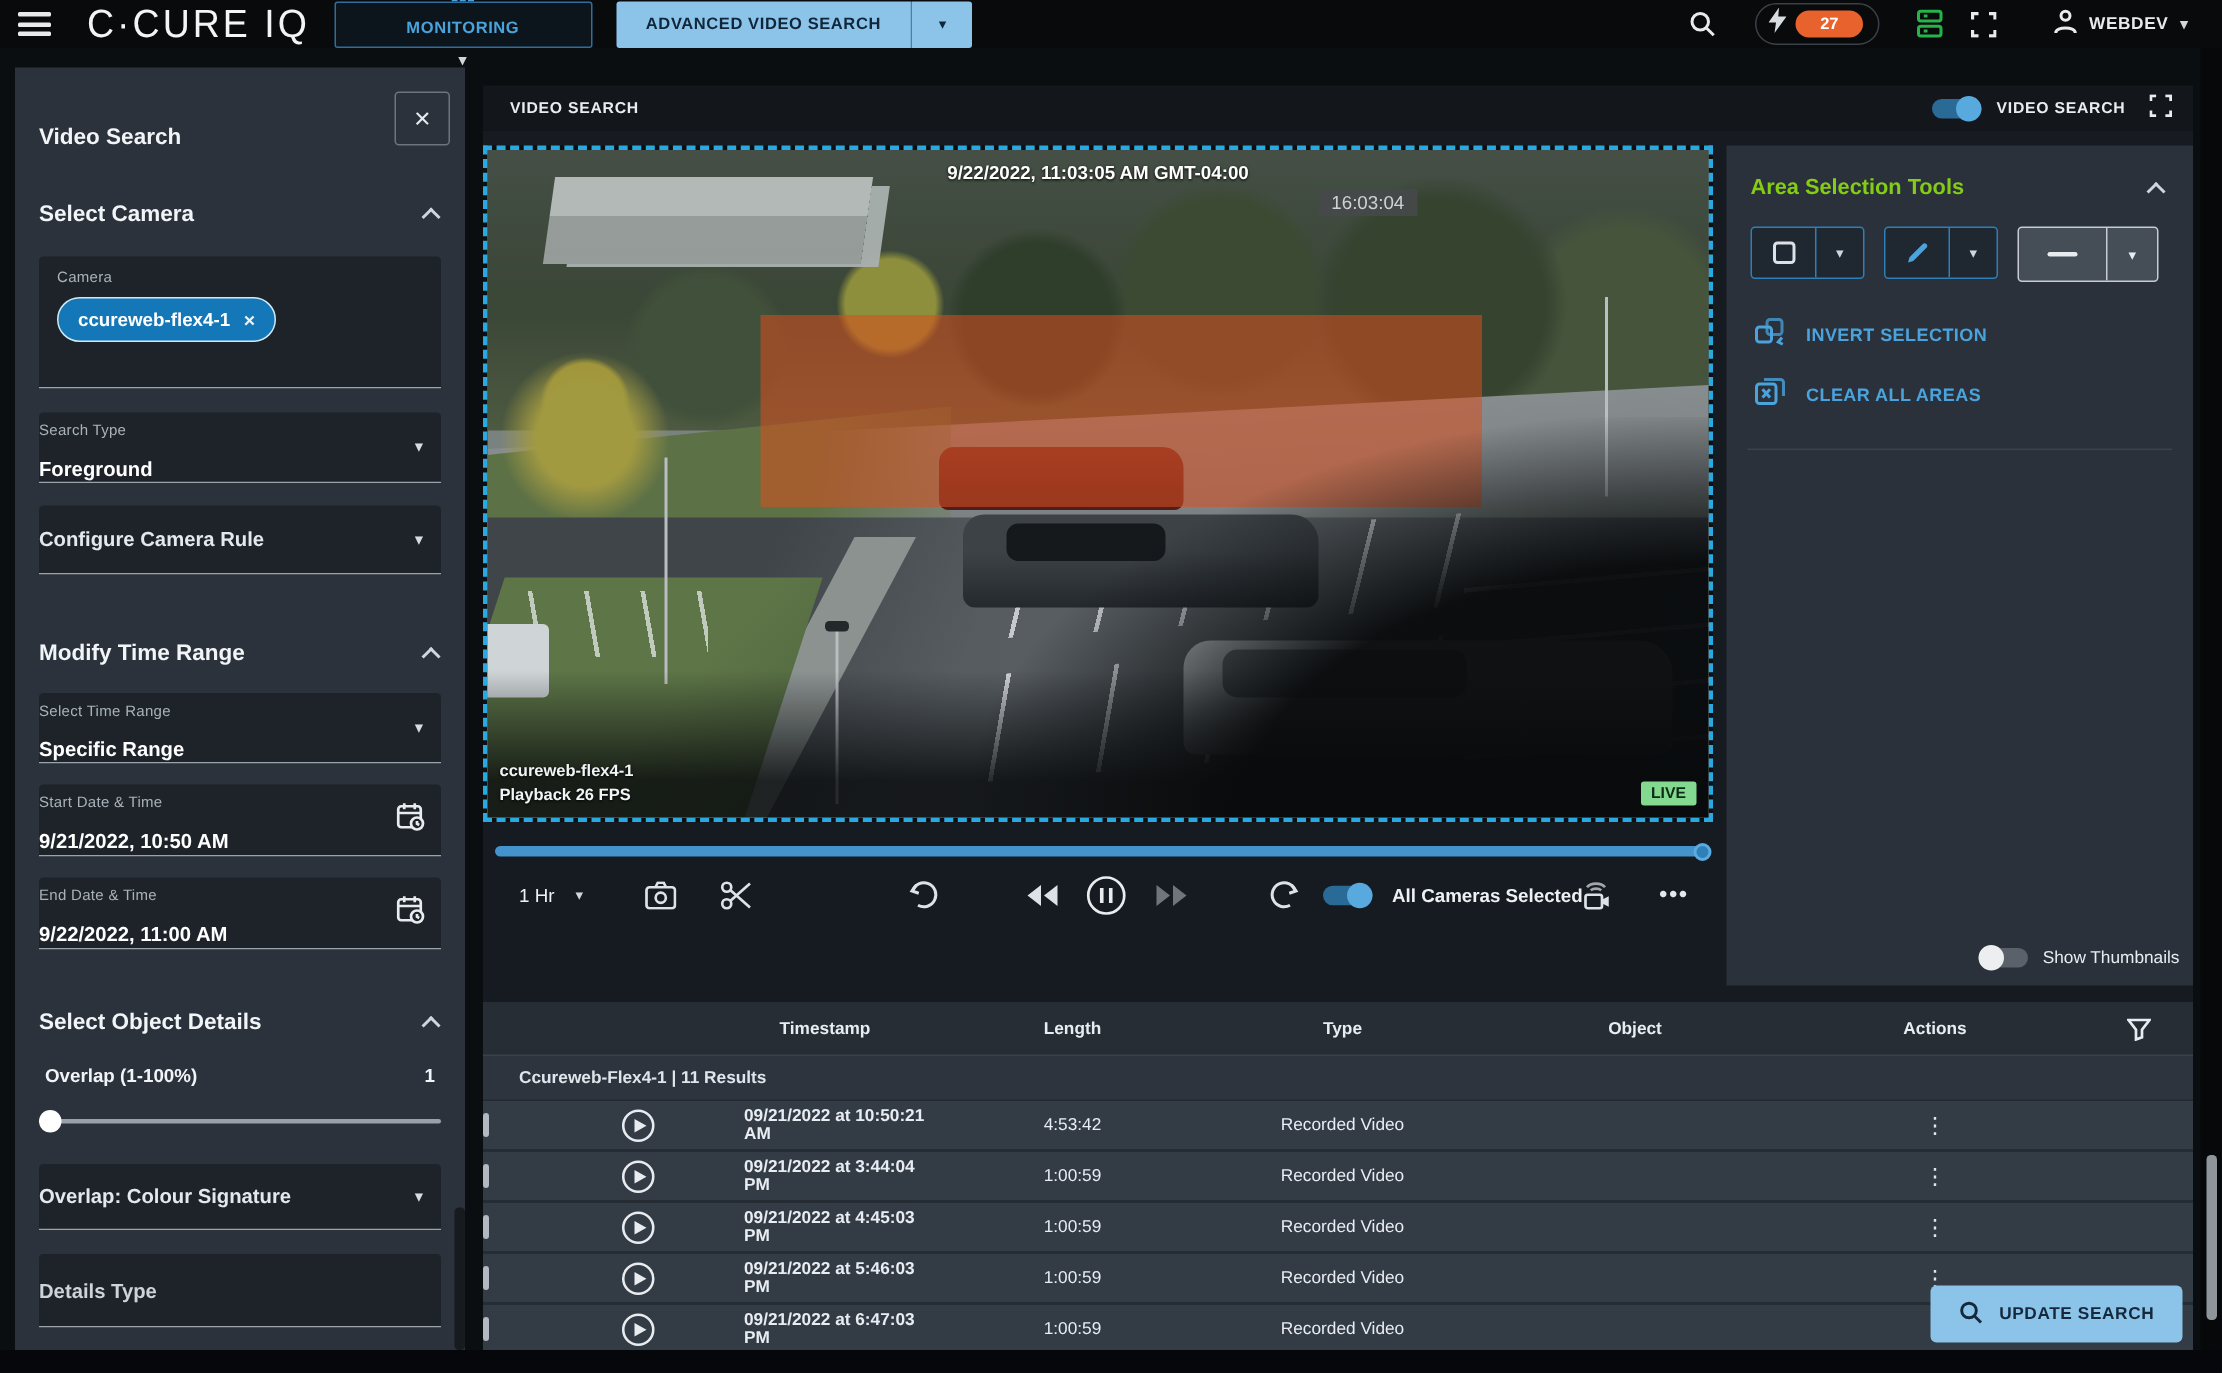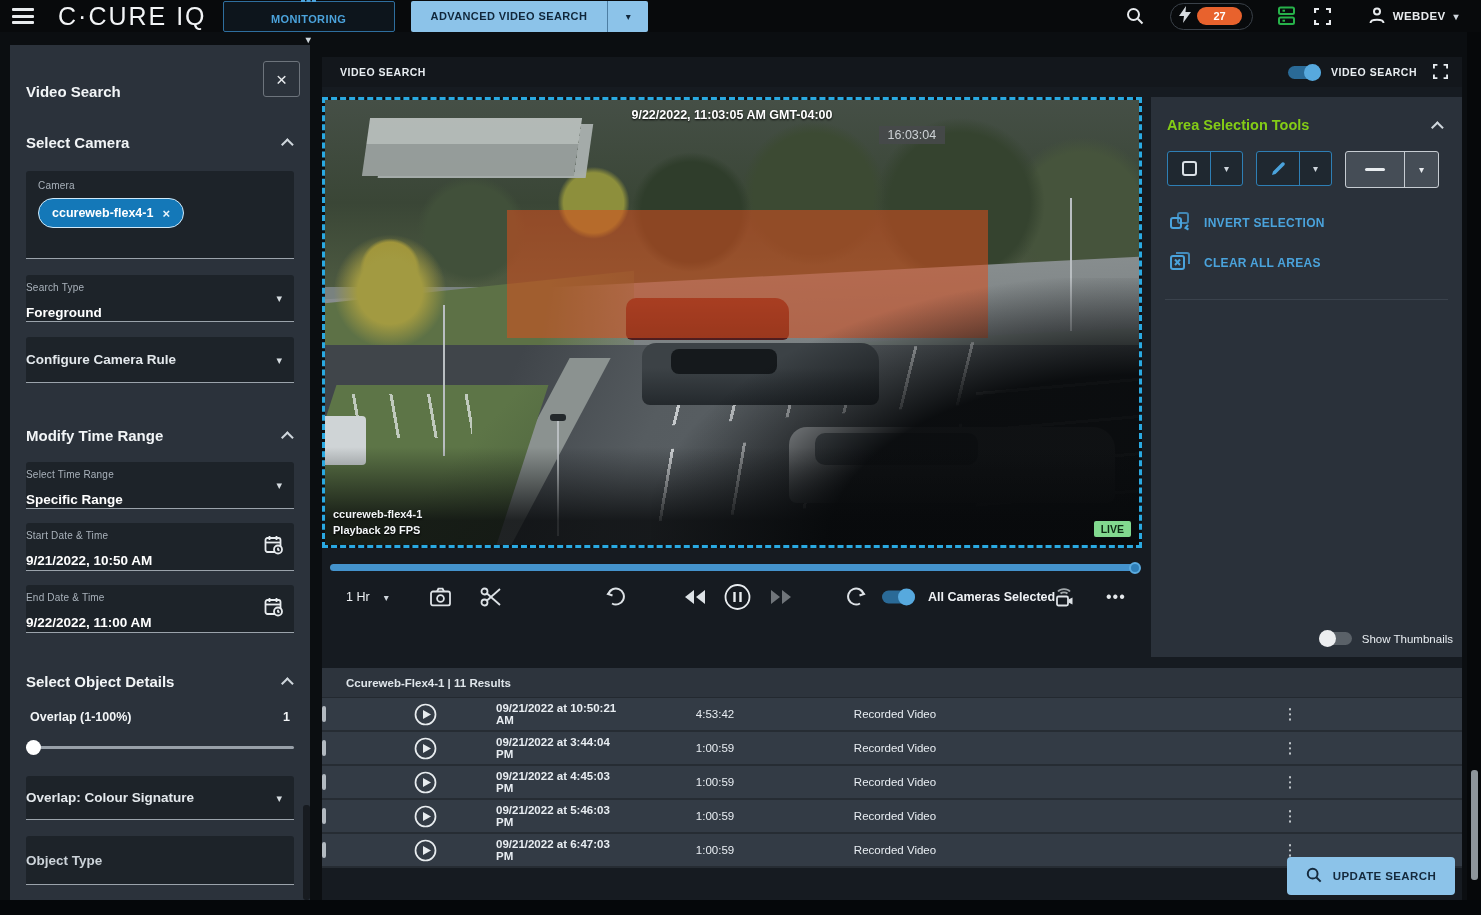--- a/index.html
+++ b/index.html
@@ -321,21 +321,21 @@
       <div class="sc area-overlay"></div>
       <div class="sc car car-gray"></div>
       <div class="sc car car-silver"></div>
       <div class="sc car car-white"></div>
       <div class="sc vignette"></div>
       <div class="sc bottom-shade"></div>
       <div class="sc osd-ts">9/22/2022, 11:03:05 AM GMT-04:00</div>
       <div class="sc osd-clock">16:03:04</div>
       <div class="sc cam-label">
         <div>ccureweb-flex4-1</div>
-        <div>Playback 29 FPS</div>
+        <div>Playback 26 FPS</div>
       </div>
       <div class="sc live">LIVE</div>
     </div>
   </div>
 
   <div class="timeline">
     <div class="track"></div>
     <div class="thumb"></div>
   </div>
 
@@ -412,20 +412,34 @@
 
   <div class="show-thumbs">
     <div class="toggle off">
         <span class="tr"></span>
         <span class="th"></span>
       </div>
     <span>Show Thumbnails</span>
   </div>
 
   <div class="table">
+    <div class="tgrid thead">
+      <div></div>
+        <div></div>
+      <div>Timestamp</div>
+      <div>Length</div>
+      <div>Type</div>
+      <div>Object</div>
+      <div>Actions</div>
+      <div class="funnel-wrap">
+        <svg width="16" height="16" viewBox="0 0 16 16" fill="none" stroke="#e8edf1" stroke-width="1.8">
+            <path d="M1,2 H15 L10,8.5 V13.5 L6,15 V8.5 Z"></path>
+          </svg>
+      </div>
+    </div>
     <div class="group-row">Ccureweb-Flex4-1 | 11 Results</div>
 
     <div class="tgrid trow">
       <div><span class="cb"></span></div>
       <div class="play-wrap">
           <svg width="23" height="23" viewBox="0 0 23 23" fill="none" stroke="#e8ecef" stroke-width="1.7">
             <circle cx="11.5" cy="11.5" r="10"></circle>
             <polygon points="9,7 17,11.5 9,16" fill="#e8ecef" stroke="none"></polygon>
           </svg>
         </div>
@@ -586,21 +600,21 @@
     </div>
     <div class="slider">
       <div class="track"></div>
       <div class="thumb"></div>
     </div>
     <div class="field" style="margin-top:22px;height:44px;display:flex;align-items:center">
       <div class="fplain">Overlap: Colour Signature</div>
       <span class="fcaret">▾</span>
     </div>
     <div class="field" style="margin-top:16px;height:49px;display:flex;align-items:center">
-      <div class="fplain" style="color:#ccd3d9">Object Type</div>
+      <div class="fplain" style="color:#ccd3d9">Details Type</div>
     </div>
     <div class="sb-scroll"></div>
   </aside>
 
   <div class="right-strip">
     <div class="right-scroll"></div>
   </div>
   <div class="bottom-bar"></div>
 
 </div>

